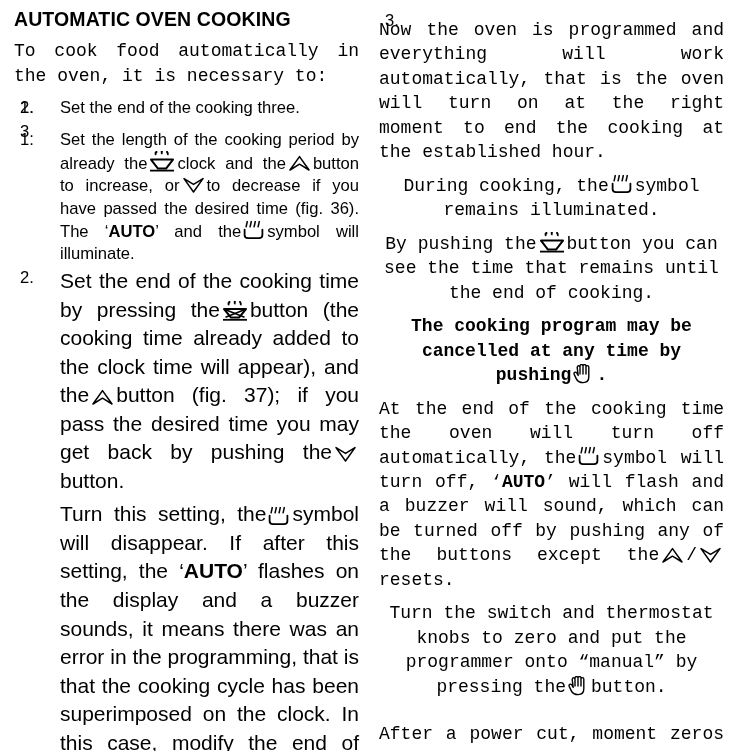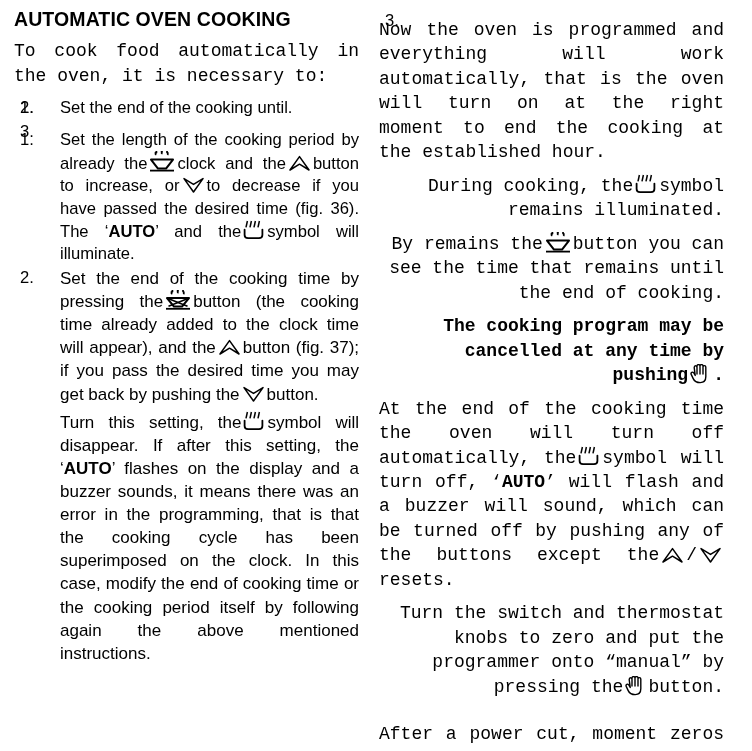--- a/index.html
+++ b/index.html
@@ -44,21 +44,21 @@
 
   p.para {
     font-size: 18px;
     line-height: 1.36;
     margin: 0 0 9px 0;
     text-align: justify;
     text-justify: inter-word;
     font-family: Liberation Mono, monospace;
   }
   p.nojust {
-    text-align: right;
+    text-align: center;
   }
   .bold {
     font-weight: bold;
   }
 
   ol.numlist {
     list-style: none;
     margin: 0 0 9px 0;
     padding: 0;
   }
@@ -76,21 +76,21 @@
     left: 6px;
     top: 0;
     width: 26px;
     text-align: left;
   }
   ol.numlist li.nojustify {
     text-align: left;
   }
   ol.numlist li p.sub {
     margin: 0;
-    font-size: 17px;
+    font-size: 21px;
     line-height: 1.36;
     text-align: justify;
   }
   ol.numlist li p.sub.first {
     margin-top: 0;
   }
   ol.numlist li p.sub.second {
     margin-top: 5px;
   }
 
@@ -121,21 +121,21 @@
       <h1 class="title">AUTOMATIC OVEN COOKING</h1>
 
       <p class="para">To cook food automatically in the oven, it is necessary to:</p>
 
       <ol class="numlist">
         <li class="nojustify">
           <span class="num">1.</span>
         </li>
         <li class="nojustify">
           <span class="num">2.</span>
-          <span>Set the end of the cooking until.</span>
+          <span>Set the end of the cooking three.</span>
         </li>
         <li>
           <span class="num">3.</span>
         </li>
       </ol>
 
 
       <ol class="numlist">
 
         <li>
@@ -204,21 +204,21 @@
       <p class="para">Now the oven is programmed and everything will work automatically, that is the oven will turn on at the right moment to end the cooking at the established hour.</p>
 
       <p class="para nojust"><span>During cooking, the</span><span class="sym sym-heat"><svg viewBox="0 0 22 20">
               <path d="M4.4 1.0 L3.0 7.4" stroke="#000" stroke-width="1.5"></path>
               <path d="M8.4 1.0 L7.0 7.4" stroke="#000" stroke-width="1.5"></path>
               <path d="M12.4 1.0 L11.0 7.4" stroke="#000" stroke-width="1.5"></path>
               <path d="M16.4 1.0 L15.0 7.4" stroke="#000" stroke-width="1.5"></path>
               <path d="M1.6 9.6 L1.6 15.0 Q1.6 18.2 5.0 18.2 L16.0 18.2 Q19.4 18.2 19.4 15.0 L19.4 9.6" fill="none" stroke="#000" stroke-width="1.8" stroke-linecap="round"></path>
             </svg></span><span>symbol remains illuminated.</span></p>
 
-      <p class="para nojust"><span>By remains the</span><span class="sym sym-pot"><svg viewBox="0 0 26 21">
+      <p class="para nojust"><span>By pushing the</span><span class="sym sym-pot"><svg viewBox="0 0 26 21">
               <path d="M7.2 2.2 c0.9 -1.1 -0.4 -1.9 0.5 -3.0" stroke="#000" stroke-width="1.7" fill="none"></path>
               <path d="M12.5 1.2 c1.0 -1.2 -0.4 -2.0 0.6 -3.2" stroke="#000" stroke-width="1.7" fill="none"></path>
               <path d="M17.8 2.2 c0.9 -1.1 -0.4 -1.9 0.5 -3.0" stroke="#000" stroke-width="1.7" fill="none"></path>
               <path d="M6.3 4.0 c0.9 -1.1 -0.4 -1.9 0.5 -3.0" stroke="#000" stroke-width="1.8" fill="none"></path>
               <path d="M12.4 3.0 c1.0 -1.2 -0.4 -2.0 0.6 -3.2" stroke="#000" stroke-width="1.8" fill="none"></path>
               <path d="M18.5 4.0 c0.9 -1.1 -0.4 -1.9 0.5 -3.0" stroke="#000" stroke-width="1.8" fill="none"></path>
               <path d="M2.0 8.6 L24.0 8.6 L17.0 17.6 L9.0 17.6 Z" fill="none" stroke="#000" stroke-width="2.0" stroke-linejoin="round"></path>
               <path d="M1.0 19.6 L25.0 19.6" stroke="#000" stroke-width="1.8"></path>
             </svg></span><span>button you can see the time that remains until the end of cooking.</span></p>
 

